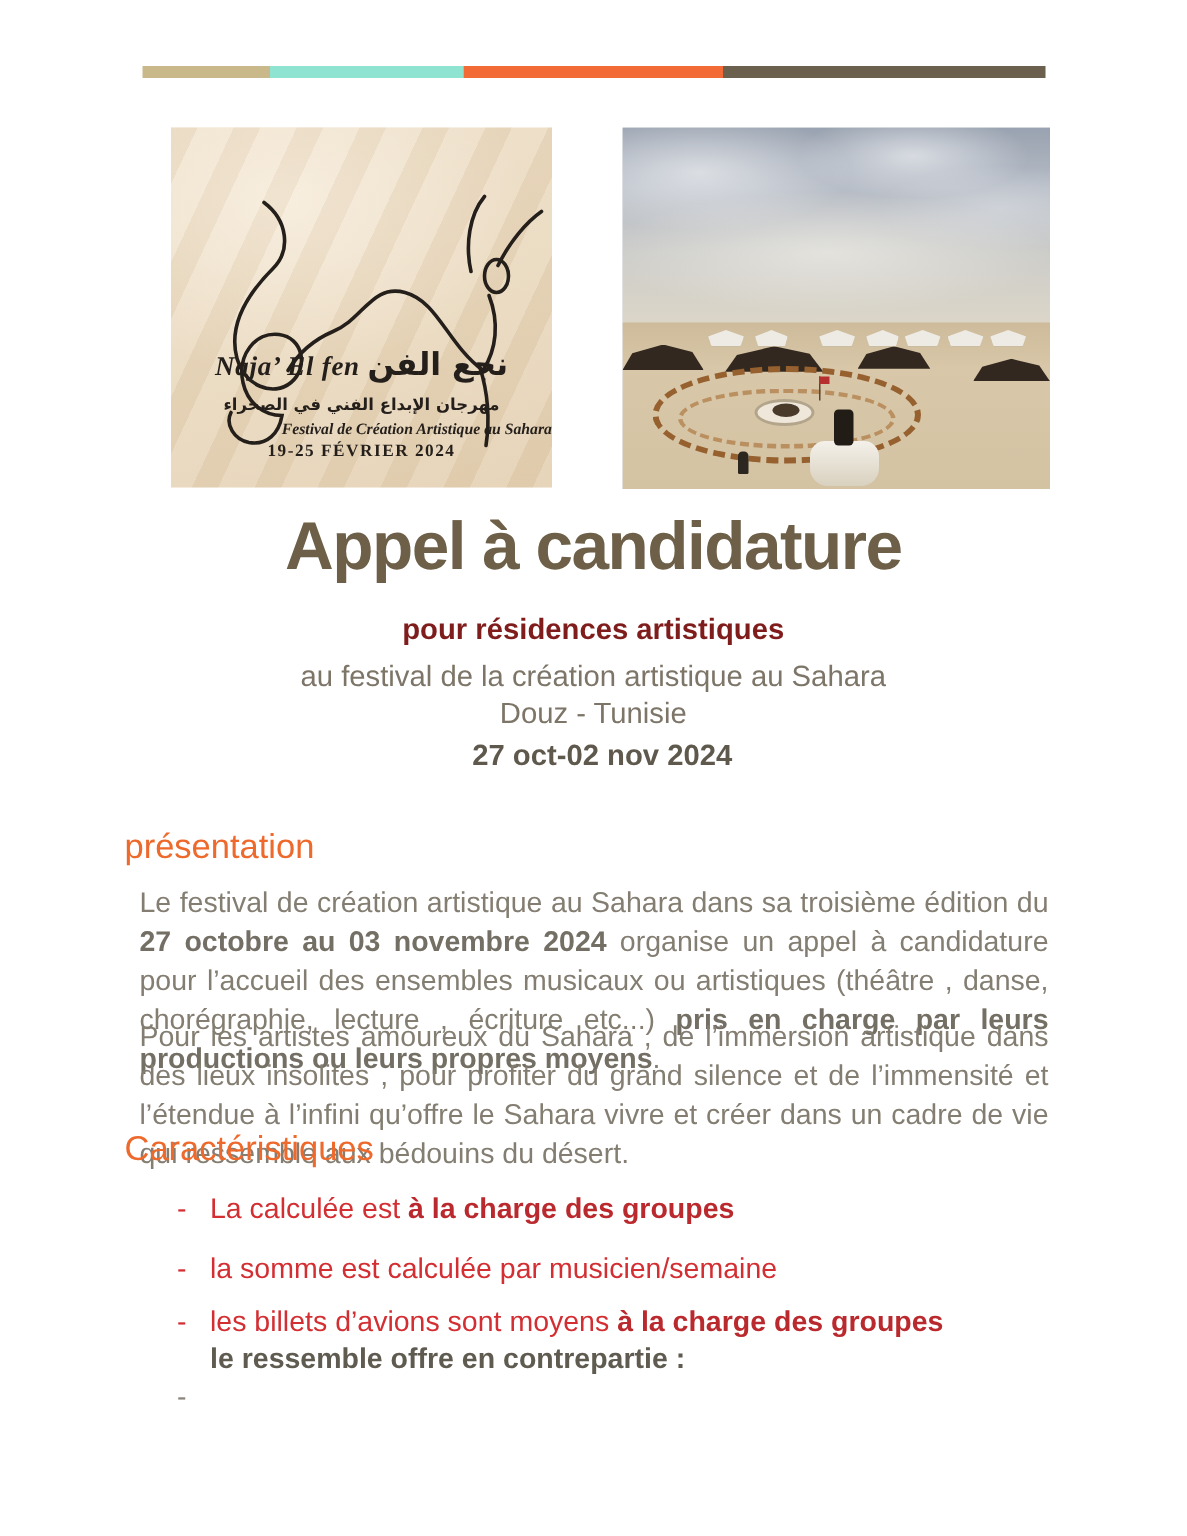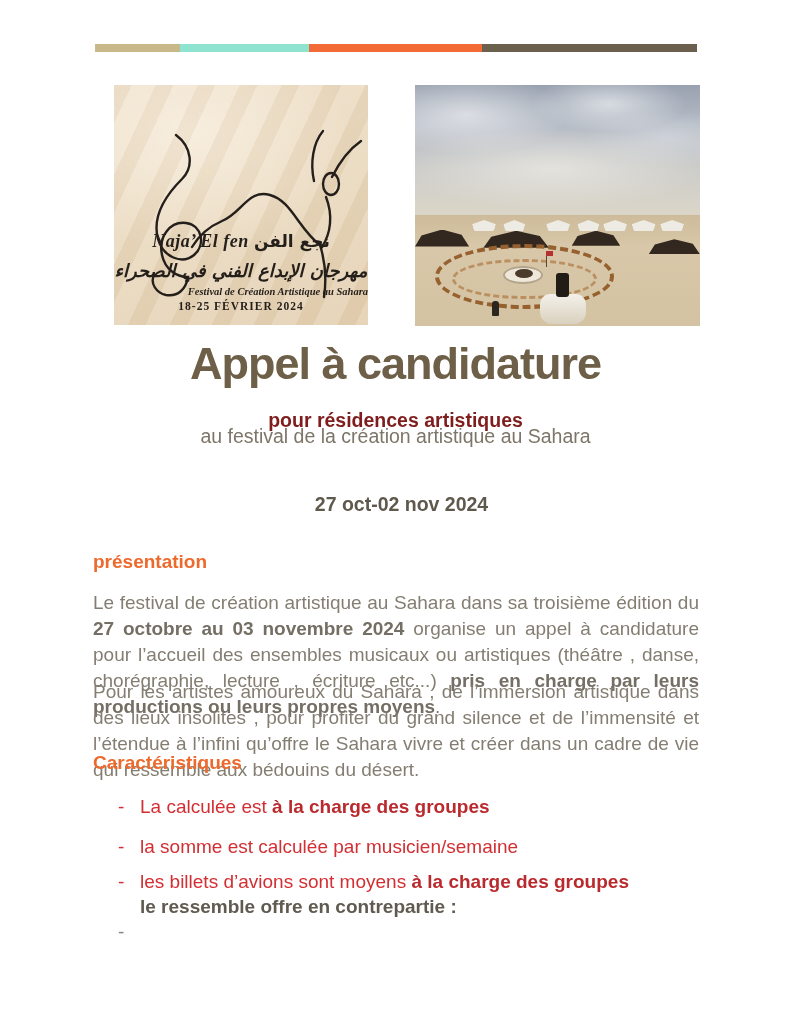--- a/index.html
+++ b/index.html
@@ -19,22 +19,22 @@
   .logo-card { position:absolute; left:114px; top:85px; width:254px; height:240px;
     overflow:hidden;
     background:
       repeating-linear-gradient(115deg, rgba(183,152,112,0.10) 0 16px, rgba(255,255,255,0.10) 16px 38px),
       radial-gradient(90% 70% at 30% 20%, rgba(248,238,222,0.9), rgba(248,238,222,0) 70%),
       linear-gradient(160deg, #eedfc8 0%, #e9d8bd 55%, #e4d0b2 100%); }
   .logo-card svg { position:absolute; left:0; top:0; }
   .logo-text { position:absolute; left:0; right:0; top:146px; text-align:center; color:#241f1a; }
   .brand-line { font-family:"Liberation Serif", serif; font-weight:700; font-style:italic;
                 font-size:18px; letter-spacing:0.5px; }
-  .brand-ar { font-family:"DejaVu Sans", sans-serif; font-style:normal; font-size:17px; font-weight:700; }
-  .ar-tagline { margin-top:8px; font-family:"DejaVu Sans", sans-serif; font-size:18px; font-weight:700;font-style:italic; }
+  .brand-ar { font-family:"DejaVu Sans", sans-serif; font-style:normal; font-size:21px; font-weight:700; }
+  .ar-tagline { margin-top:8px; font-family:"DejaVu Sans", sans-serif; font-size:11px; font-weight:700; }
   .fr-tagline { margin-top:5px; font-family:"Liberation Serif", serif; font-weight:700;
                 font-style:italic; font-size:10.5px;text-align:right; }
   .logo-dates { margin-top:3px; font-family:"Liberation Serif", serif; font-weight:700;
                 font-size:11.5px; letter-spacing:1px; }
 
   
   .photo { position:absolute; left:415px; top:85px; width:285px; height:241px; overflow:hidden; background:#cdd0d5; }
   .photo .sky { position:absolute; left:0; top:0; right:0; height:56%;
     background:
       radial-gradient(55% 45% at 18% 22%, rgba(255,255,255,0.55), rgba(255,255,255,0) 65%),
@@ -62,25 +62,25 @@
     background:#211c16; border-radius:3px; }
   .flag { position:absolute; left:46%; top:69%; width:7px; height:5px; background:#b63030; }
   .flag-pole { position:absolute; left:46%; top:69%; width:1px; height:16px; background:#5a4533; }
   .person { position:absolute; left:27%; bottom:4%; width:7px; height:15px; background:#2c2620; border-radius:3px 3px 1px 1px; }
 
   
   .title { position:absolute; left:0; right:0; top:338px; text-align:center;
     font-size:45px; font-weight:700; letter-spacing:-1px; }
   .sub { position:absolute; left:0; right:0; text-align:center; font-size:19.5px; }
   .sub1 { top:409px; font-weight:700; }
-  .sub2 { top:425px; }
+  .sub2 { top:440px; }
   .sub3 { top:465px; }
   .sub4 { top:493px; font-weight:700; }
 
-  .h-section { position:absolute; left:93px; font-size:19px; font-weight:700; }
+  .h-section { position:absolute; left:83px; font-size:23px; font-weight:400; }
   .h-presentation { top:551px; }
   .h-characteristics { top:752px; }
 
   .para { position:absolute; left:93px; width:606px; font-size:19px; line-height:26px;
     text-align:justify; }
   .para1 { top:590px; }
   .para2 { top:679px; }
 
   .list { position:absolute; left:118px; top:796px; width:560px; font-size:19px; }
   .list-row { display:flex; align-items:flex-start; }
@@ -115,21 +115,21 @@
         <path d="M206,160 C211,176 213,192 210,212"></path>
       </g>
     </svg>
     <div class="logo-text">
       <div class="brand-line">
         <span>Naja’ El fen</span>
         <span class="brand-ar">نجع الفن</span>
       </div>
       <div class="ar-tagline">مهرجان الإبداع الفني في الصحراء</div>
       <div class="fr-tagline">Festival de Création Artistique au Sahara</div>
-      <div class="logo-dates">18-25 FÉVRIER 2024</div>
+      <div class="logo-dates">19-25 FÉVRIER 2024</div>
     </div>
   </div>
 
   <div class="photo">
     <div class="sky"></div>
     <div class="sand"></div>
     <div class="tent-white" style="left:20%; top:56%; width:24px;"></div>
     <div class="tent-white" style="left:31%; top:56%; width:22px;"></div>
     <div class="tent-white" style="left:46%; top:56%; width:24px;"></div>
     <div class="tent-white" style="left:57%; top:56%; width:22px;"></div>
@@ -147,20 +147,21 @@
     <div class="flag-pole"></div>
     <div class="flag"></div>
     <div class="pedestal"></div>
     <div class="statue"></div>
     <div class="person"></div>
   </div>
 
   <div class="title" style="color: rgb(110, 96, 72);">Appel à candidature</div>
   <div class="sub sub1" style="color: #7f1d1d;">pour résidences artistiques</div>
   <div class="sub sub2" style="color: rgb(125, 117, 104);">au festival de la création artistique au Sahara</div>
+  <div class="sub sub3" style="color: rgb(125, 117, 104);">Douz - Tunisie</div>
   <div class="sub sub4" style="color: rgb(95, 89, 77); padding-left: 12px;">27 oct-02 nov 2024</div>
 
   <h2 class="h-section h-presentation" style="color: rgb(237, 106, 44);">présentation</h2>
   <p class="para para1" style="color: rgb(132, 126, 114);"><span>Le festival de création artistique au Sahara dans sa troisième  édition du </span><span style="font-weight: 700; filter: brightness(0.88);">27 octobre au 03 novembre 2024</span><span> organise un appel à candidature pour l’accueil des ensembles musicaux ou artistiques (théâtre , danse, chorégraphie, lecture , écriture etc...) </span><span style="font-weight: 700; filter: brightness(0.88);">pris en charge par leurs productions ou leurs propres moyens</span><span>.</span></p>
   <p class="para para2" style="color: rgb(132, 126, 114);"><span>Pour les artistes  amoureux du Sahara , de l’immersion artistique dans des lieux insolites , pour profiter du grand silence et de l’immensité et l’étendue à l’infini qu’offre le Sahara vivre et créer dans un cadre de vie qui ressemble aux bédouins du désert.</span></p>
 
   <h2 class="h-section h-characteristics" style="color: rgb(237, 106, 44);">Caractéristiques</h2>
 
   <div class="list">
     <div class="list-row li-1" style="color: rgb(211, 47, 51);">

